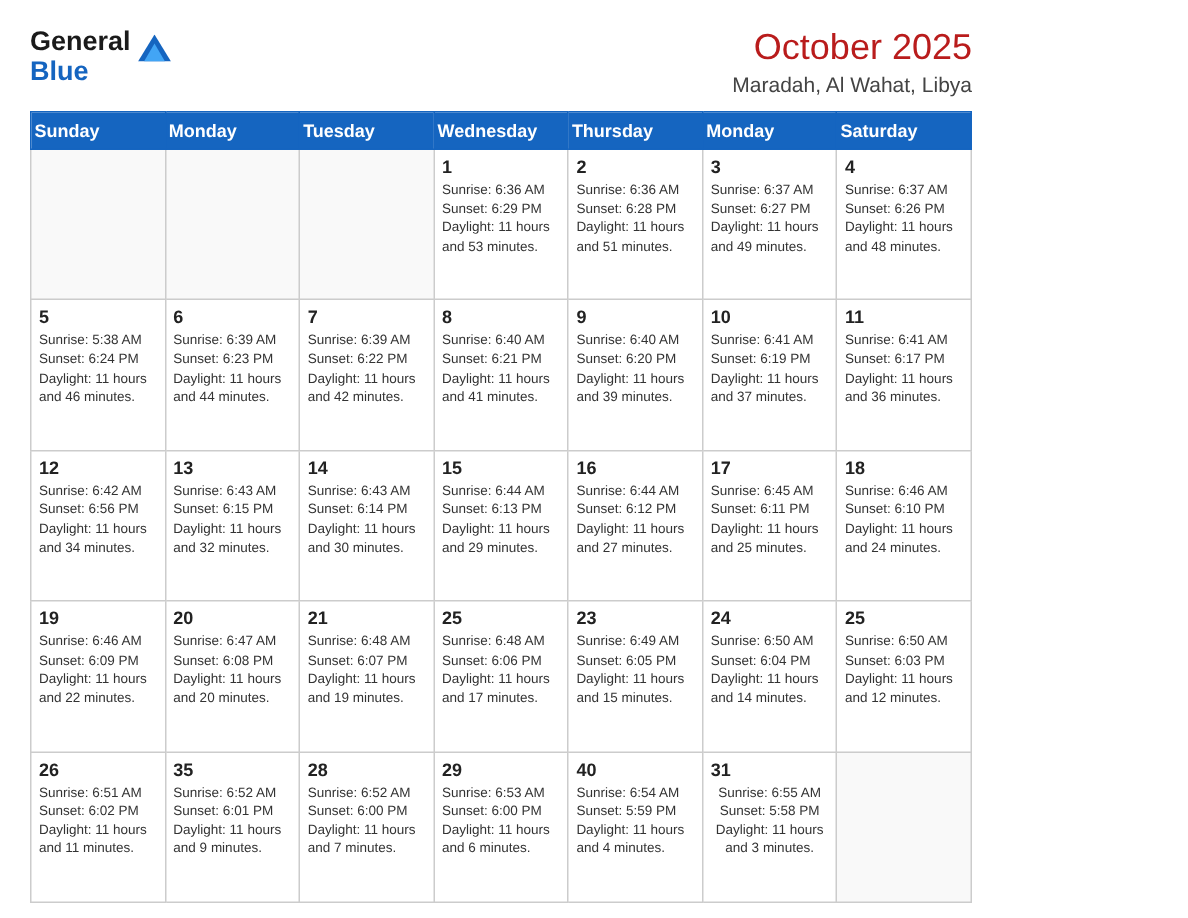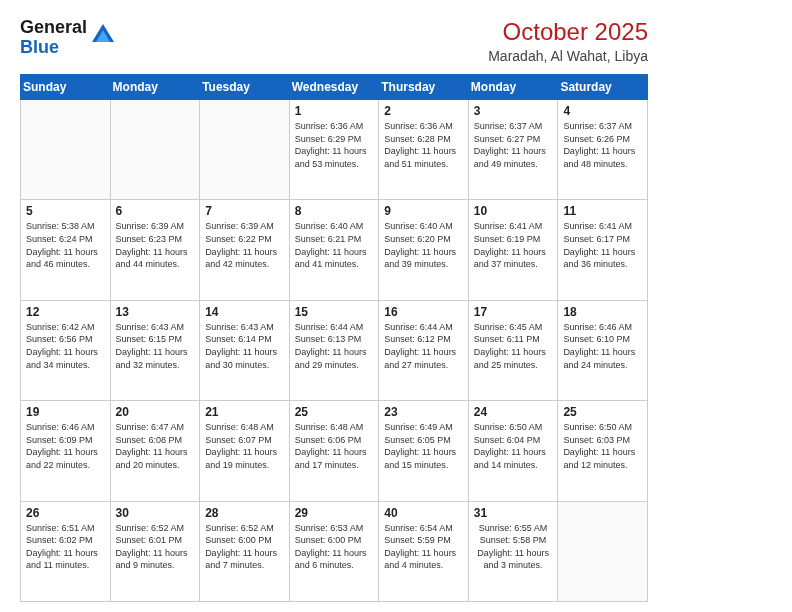--- a/index.html
+++ b/index.html
@@ -280,21 +280,21 @@
           </td>
         </tr>
         <tr>
           <td>
             <span class="day-num">26</span>
             <div class="day-info" style="white-space: pre-line;">Sunrise: 6:51 AM
 Sunset: 6:02 PM
 Daylight: 11 hours and 11 minutes.</div>
           </td>
           <td>
-            <span class="day-num">30</span>
+            <span class="day-num">35</span>
             <div class="day-info" style="white-space: pre-line;">Sunrise: 6:52 AM
 Sunset: 6:01 PM
 Daylight: 11 hours and 9 minutes.</div>
           </td>
           <td>
             <span class="day-num">28</span>
             <div class="day-info" style="white-space: pre-line;">Sunrise: 6:52 AM
 Sunset: 6:00 PM
 Daylight: 11 hours and 7 minutes.</div>
           </td>

